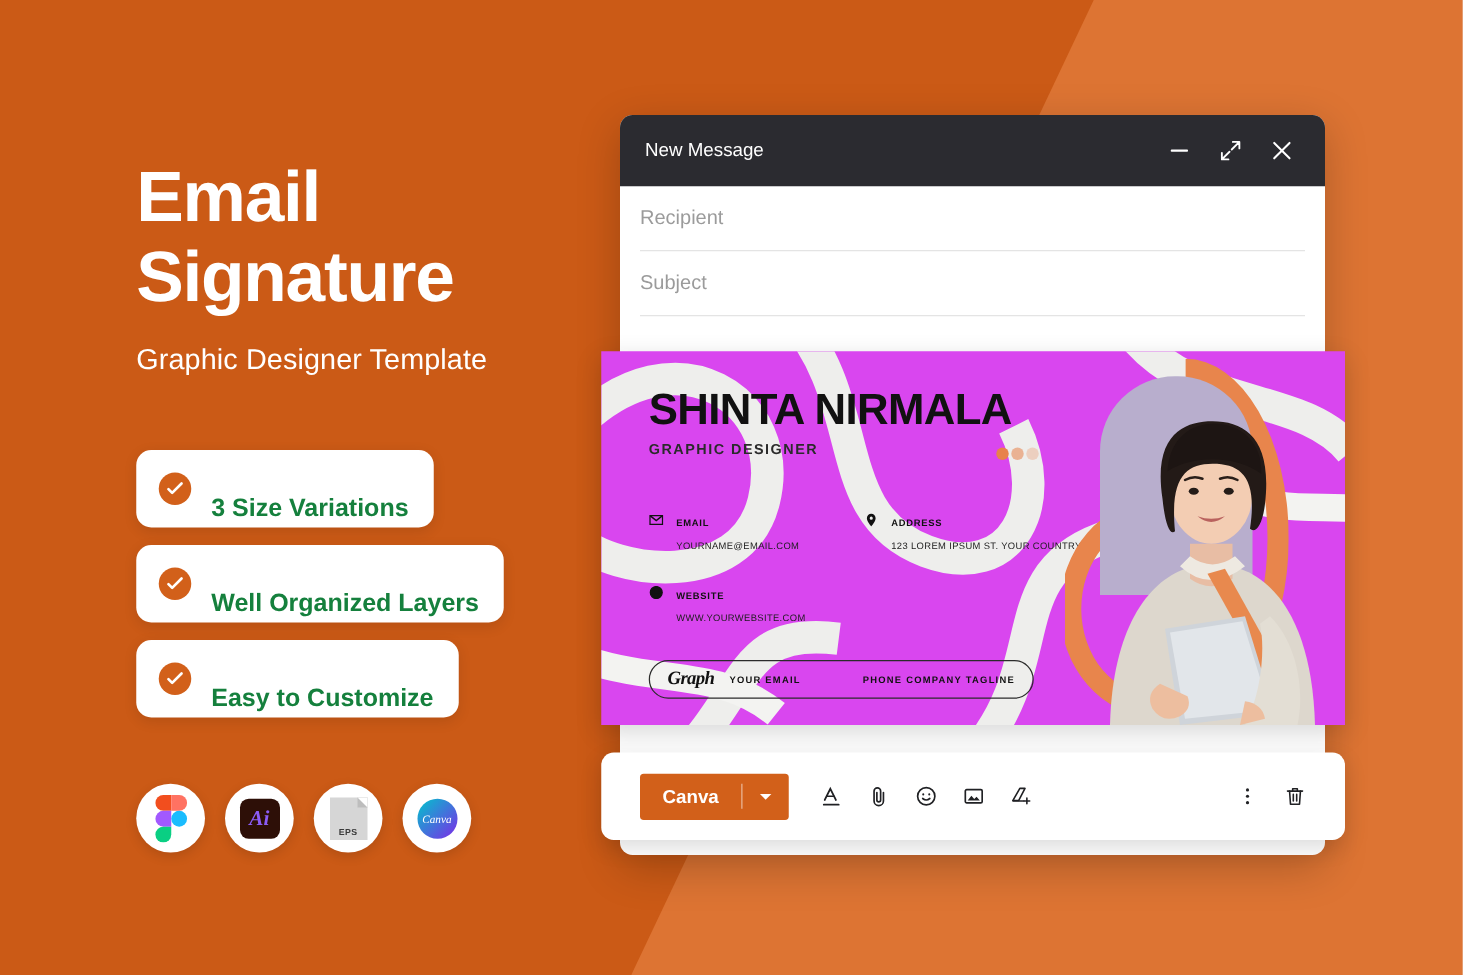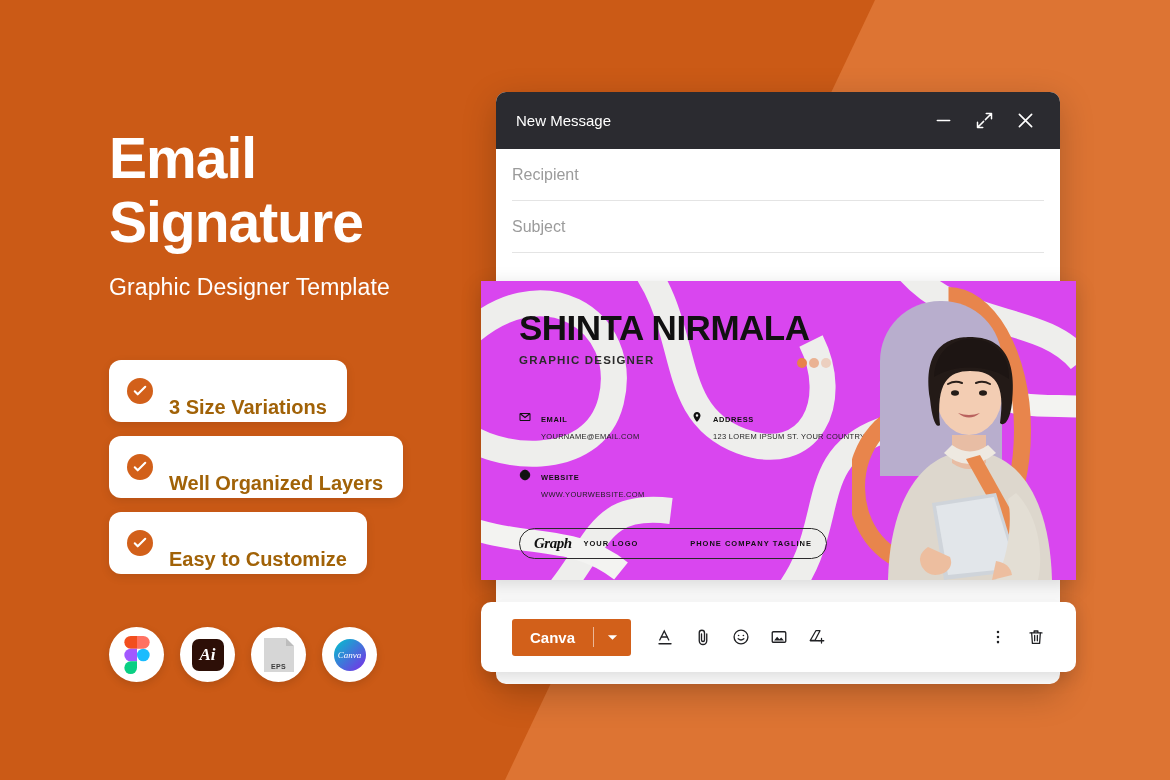--- a/index.html
+++ b/index.html
@@ -35,31 +35,31 @@
     padding:0 20px 0 18px; margin-bottom:14px;
     box-shadow:0 3px 10px rgba(0,0,0,.10);
     width:max-content;
   }
   .chk {
     width:26px; height:26px; border-radius:50%;
     background:#d2601a; display:flex; align-items:center; justify-content:center;
     margin-right:16px; flex:0 0 auto;
   }
   .chk svg { width:14px; height:14px; }
-  .feat-label { color:#a16207; font-size:20px; font-weight:bold; white-space:nowrap;margin-top:32px; }
+  .feat-label { color:#15803d; font-size:20px; font-weight:bold; white-space:nowrap;margin-top:32px; }
 
   #apps { position:absolute; left:109px; top:627px; display:flex; gap:16px; }
   .app {
     width:55px; height:55px; border-radius:50%; background:#fff;
     display:flex; align-items:center; justify-content:center;
     box-shadow:0 3px 9px rgba(0,0,0,.13);
   }
   .ai-box {
     width:32px; height:32px; border-radius:7px; background:#2d0f07;
-    color:#ffffff; font-size:17px; font-weight:bold; font-style:italic;
+    color:#8b5cf6; font-size:17px; font-weight:bold; font-style:italic;
     display:flex; align-items:center; justify-content:center;
     font-family:"Liberation Serif", serif;
   }
   .eps-box {
     width:30px; height:34px; background:#d6d6d6;
     position:relative; display:flex; align-items:flex-end; justify-content:center;
     padding-bottom:2px;
   }
   .eps-box::after{
     content:""; position:absolute; top:0; right:0;
@@ -328,21 +328,21 @@
       </span>
       <span>
         <span class="lab">WEBSITE</span>
         <span class="val" style="display:block">WWW.YOURWEBSITE.COM</span>
       </span>
     </div>
   </div>
 
   <div id="logobar">
     <span class="brand">Graph</span>
-    <span class="yourlogo">YOUR LOGO</span>
+    <span class="yourlogo">YOUR EMAIL</span>
     <span class="tagline">PHONE COMPANY TAGLINE</span>
   </div>
 
   <div id="portrait">
     <div class="arc"></div>
     <div class="arc2"></div>
     <div class="lav"></div>
     <svg id="person" viewBox="0 0 190 277">
 
       <path d="M18 277 C 20 200, 48 163, 78 152 L 122 152 C 156 164, 180 205, 182 277 Z" fill="#ddd7cd"></path>

